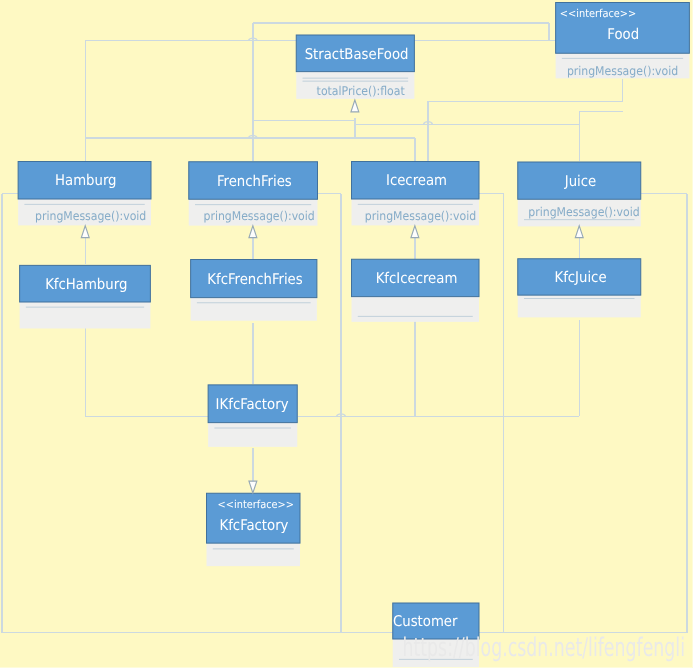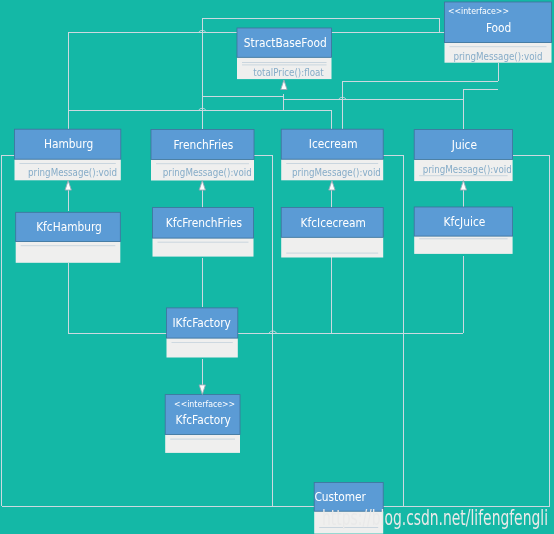--- a/index.html
+++ b/index.html
@@ -1,19 +1,19 @@
 <!DOCTYPE html>
 <html><head>
 <meta charset="utf-8">
 <title>UML Class Diagram</title>
 <style>
   html,body{margin:0;padding:0;background:#ffffff;}
   body{width:554px;height:534px;overflow:hidden;
        font-family:"Liberation Sans",sans-serif;}
-  #stage{position:relative;width:554px;height:534px;background:#14b8a6;}
+  #stage{position:relative;width:554px;height:534px;background:#fef9c3;}
   svg.layer{position:absolute;left:0;top:0;width:554px;height:534px;}
   .cls-title{fill:#ffffff;font-size:11.8px;font-family:"DejaVu Sans Condensed","DejaVu Sans",sans-serif;}
   .cls-stereo{fill:#ffffff;font-size:8.7px;font-family:"DejaVu Sans Condensed","DejaVu Sans",sans-serif;}
   .cls-method{fill:#86acc8;font-size:9.7px;font-family:"DejaVu Sans Condensed","DejaVu Sans",sans-serif;}
   .wm{fill:#e9e9e9;font-size:20.5px;font-family:"DejaVu Sans Condensed","DejaVu Sans",sans-serif;}
 </style>
 </head>
 <body>
 
 <div id="stage">

